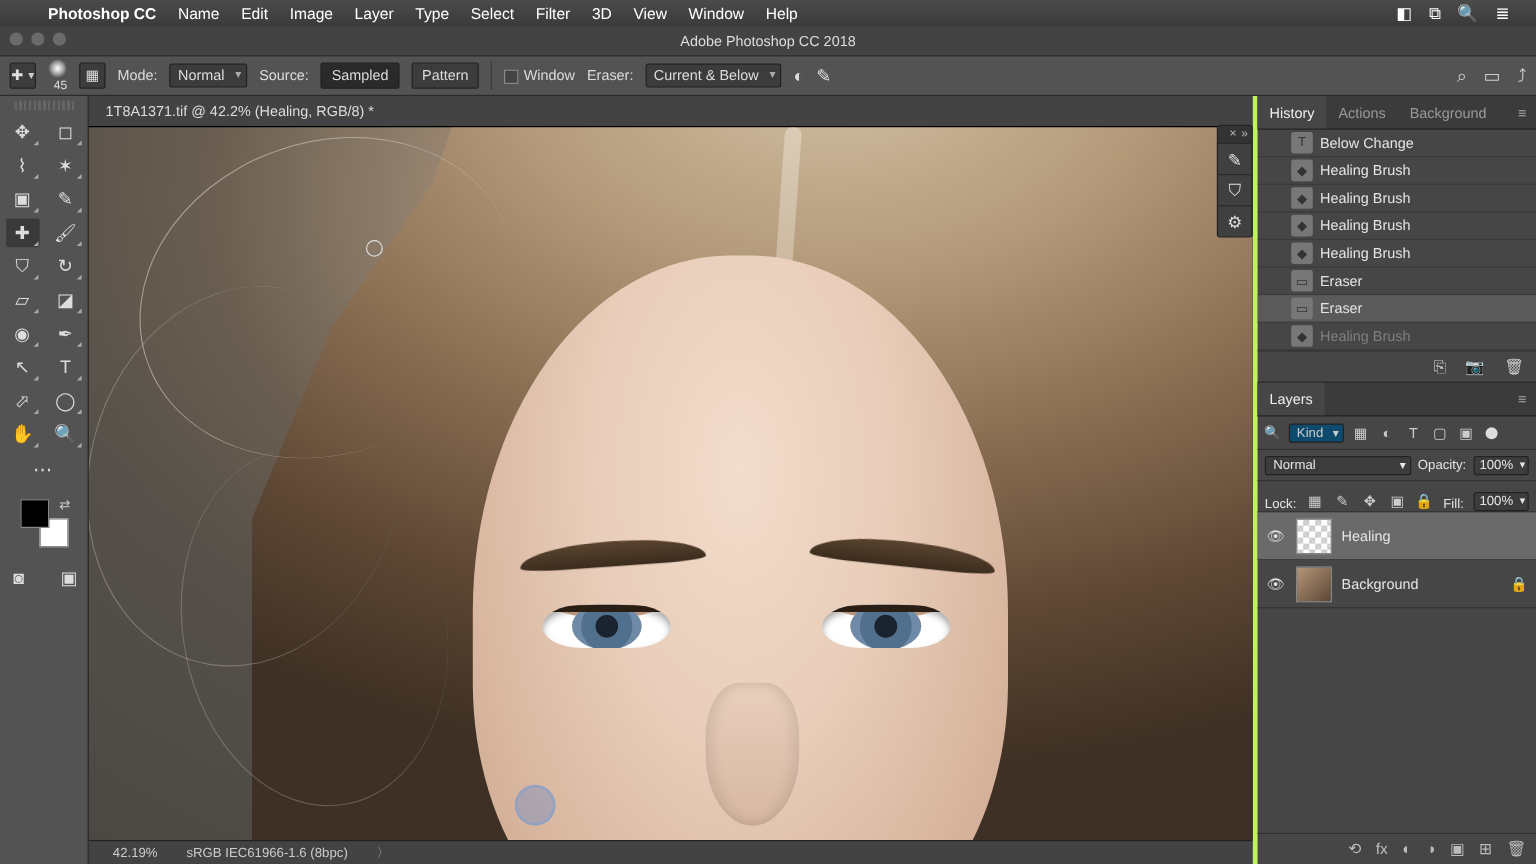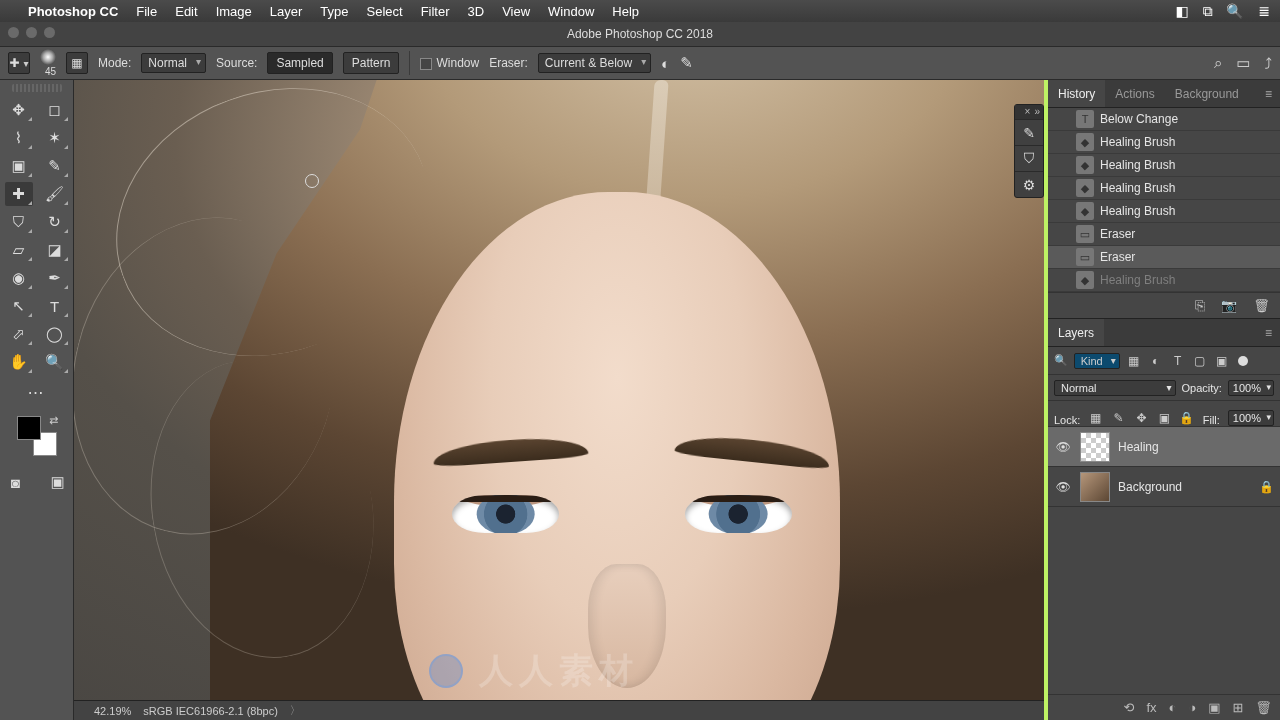--- a/index.html
+++ b/index.html
@@ -1,19 +1,19 @@
 <!DOCTYPE html>
 <html><head>
 <meta charset="utf-8">
 <style>
 * { margin: 0; padding: 0; box-sizing: border-box; font-family: -apple-system, "Helvetica Neue", Arial, sans-serif; user-select: none; }
 body { width: 1280px; height: 720px; background: #323232; overflow: hidden; color: #e5e5e5; font-size: 12px; }
 
 
-.menubar { height: 22px; background: linear-gradient(#4b4b4b,#3a3a3a); display: flex; align-items: center; padding: 0 10px; color: #fff; font-size: 13px; gap: 18px; justify-content: flex-end; }
+.menubar { height: 22px; background: linear-gradient(#4b4b4b,#3a3a3a); display: flex; align-items: center; padding: 0 22px; color: #fff; font-size: 13px; gap: 18px; justify-content: flex-end; }
 .menubar .apple { font-size: 14px; }
 .menubar .app-name { font-weight: 700; }
 .menubar .spacer { flex: 1; }
 .menubar .right-icons { display: flex; gap: 14px; align-items: center; font-size: 14px; }
 
 
 .titlebar { height: 24px; background: #434343; display: flex; align-items: center; justify-content: center; color: #ddd; font-size: 12px; position: relative; }
 .traffic { position: absolute; left: 8px; top: 5px; display: flex; gap: 7px; }
 .traffic span { width: 11px; height: 11px; border-radius: 50%; background: #6a6a6a; display: inline-block; }
 
@@ -74,21 +74,21 @@
 .lid { position:absolute; left:0; right:0; top:-25%; height:55%; background:linear-gradient(#caa893,#b69079); border-radius:0 0 60% 60%/0 0 100% 100%; }
 .lashline { position:absolute; left:-2%; right:-2%; top:0; height:18%; background:#2a1d14; border-radius:60% 60% 0 0/120% 120% 0 0; }
 .nose { position:absolute; left:53%; top:78%; width:8%; height:20%; background:linear-gradient(#e8cfbd,#d7b7a0); border-radius:40% 40% 55% 55%; box-shadow: -6px 0 10px rgba(0,0,0,.08) inset, 6px 0 10px rgba(0,0,0,.08) inset; }
 .strand { position:absolute; border:1px solid rgba(230,220,205,.5); border-radius:50%; background:transparent; }
 .s1{ left:4%; top:2%; width:320px; height:260px; transform:rotate(-20deg); border-width:1px 0 0 1px;}
 .s2{ left:0%; top:22%; width:260px; height:320px; transform:rotate(14deg); border-width:0 0 1px 1px; opacity:.6;}
 .s3{ left:8%; top:45%; width:220px; height:300px; transform:rotate(-10deg); border-width:0 0 1px 1px; opacity:.5;}
 .cursor-ring { position:absolute; left:231px; top:94px; width:14px; height:14px; border:1px solid #ddd; border-radius:50%; }
 .watermark { position:absolute; left:50%; bottom:6px; transform:translateX(-50%); font-size:34px; font-weight:700; color:rgba(255,255,255,.22); letter-spacing:6px; }
 .wm-badge { position:absolute; left:calc(50% - 130px); bottom:12px; width:34px; height:34px; border-radius:50%; background:rgba(90,130,200,.35); border:2px solid rgba(120,160,220,.5);}
-.statusbar { height: 20px; background: #434343; display: flex; align-items: center; gap: 12px; padding: 0 20px; color: #ccc; font-size: 11px; border-top:1px solid #222;}
+.statusbar { height: 20px; background: #434343; display: flex; align-items: center; gap: 24px; padding: 0 20px; color: #ccc; font-size: 11px; border-top:1px solid #222;}
 .statusbar .chev { color:#999; }
 
 
 .mini-panel { position:absolute; right:236px; top:104px; width:30px; background:#404040; border:1px solid #222; border-radius:3px; display:flex; flex-direction:column; }
 .mini-panel .mp-head { height:14px; display:flex; justify-content:flex-end; gap:4px; padding:1px 3px; background:#333; font-size:10px; color:#bbb;}
 .mini-panel .mp-btn { height:26px; display:flex; align-items:center; justify-content:center; font-size:14px; color:#ddd; border-top:1px solid #2a2a2a; cursor:pointer;}
 
 
 .panels { width: 236px; background: #464646; border-left: 4px solid #bef264; display: flex; flex-direction: column; }
 .panel-tabs { display: flex; align-items: center; height: 28px; background: #3b3b3b; border-bottom: 1px solid #222; }
@@ -126,21 +126,21 @@
 .thumb.photo-th { background:linear-gradient(135deg,#b5967a,#5c4734); }
 .lock-icn { margin-left:auto; color:#ccc; }
 .layers-footer { margin-top:auto; height:26px; display:flex; align-items:center; justify-content:flex-end; gap:12px; padding:0 8px; border-top:1px solid #333; color:#bbb; font-size:13px;}
 </style>
 </head>
 <body>
 
 <div class="menubar">
   <span class="apple"></span>
   <span class="app-name">Photoshop CC</span>
-  <span>File</span>
+  <span>Name</span>
   <span>Edit</span>
   <span>Image</span>
   <span>Layer</span>
   <span>Type</span>
   <span>Select</span>
   <span>Filter</span>
   <span>3D</span>
   <span>View</span>
   <span>Window</span>
   <span>Help</span>
@@ -219,20 +219,23 @@
       <div class="sw-bg"></div>
       <div class="sw-fg"></div>
     </div>
     <div class="tool-bottom">
       <div class="tool">◙</div>
       <div class="tool">▣</div>
     </div>
   </div>
 
   <div class="canvas-wrap">
+    <div class="doc-tab">
+        <span>1T8A1371.tif @ 42.2% (Healing, RGB/8) *</span>
+      </div>
     <div class="canvas">
       <div class="photo">
         <div class="bg-grad"></div>
         <div class="hair"></div>
         <div class="part"></div>
         <div class="face"></div>
         <div class="brow l"></div>
           <div class="brow r"></div>
         <div class="eye l">
             <div class="lid"></div>
@@ -244,25 +247,24 @@
             <div class="iris"></div>
             <div class="lashline"></div>
           </div>
         <div class="nose"></div>
         <div class="strand s1"></div>
           <div class="strand s2"></div>
           <div class="strand s3"></div>
       </div>
       <div class="cursor-ring"></div>
       <div class="wm-badge"></div>
-      <div class="watermark">人人素材</div>
     </div>
     <div class="statusbar">
       <span>42.19%</span>
-      <span>sRGB IEC61966-2.1 (8bpc)</span>
+      <span>sRGB IEC61966-1.6 (8bpc)</span>
       <span class="chev">〉</span>
     </div>
   </div>
 
   <div class="panels">
     <div class="panel-tabs">
       <div class="ptab active">History</div>
       <div class="ptab">Actions</div>
       <div class="ptab">Background</div>
       <div class="panel-menu">≡</div>

